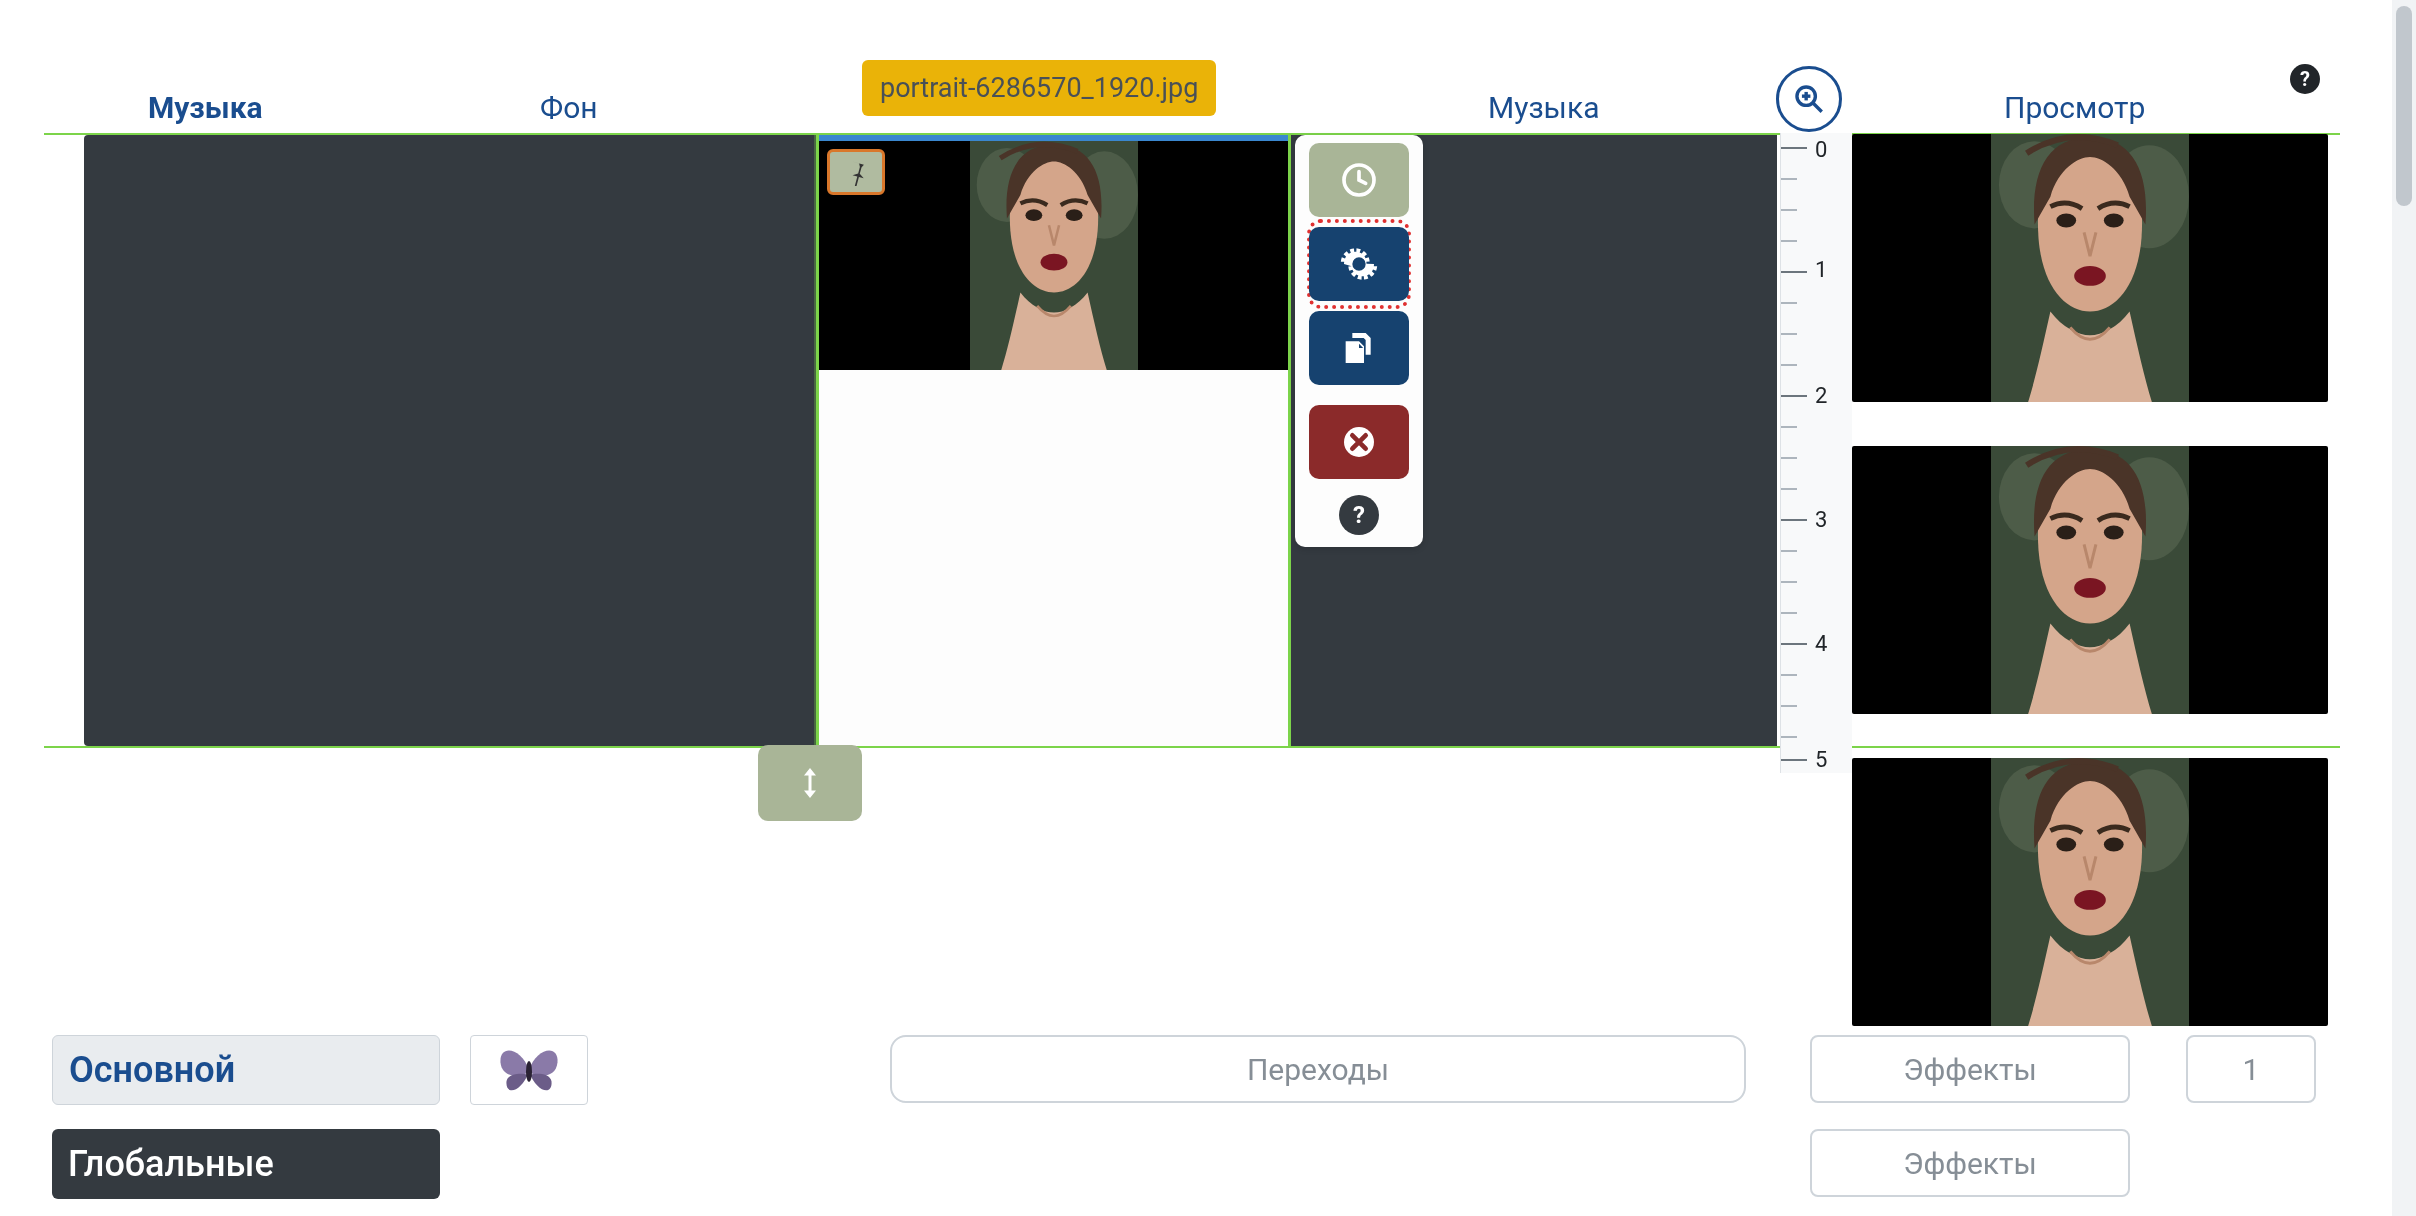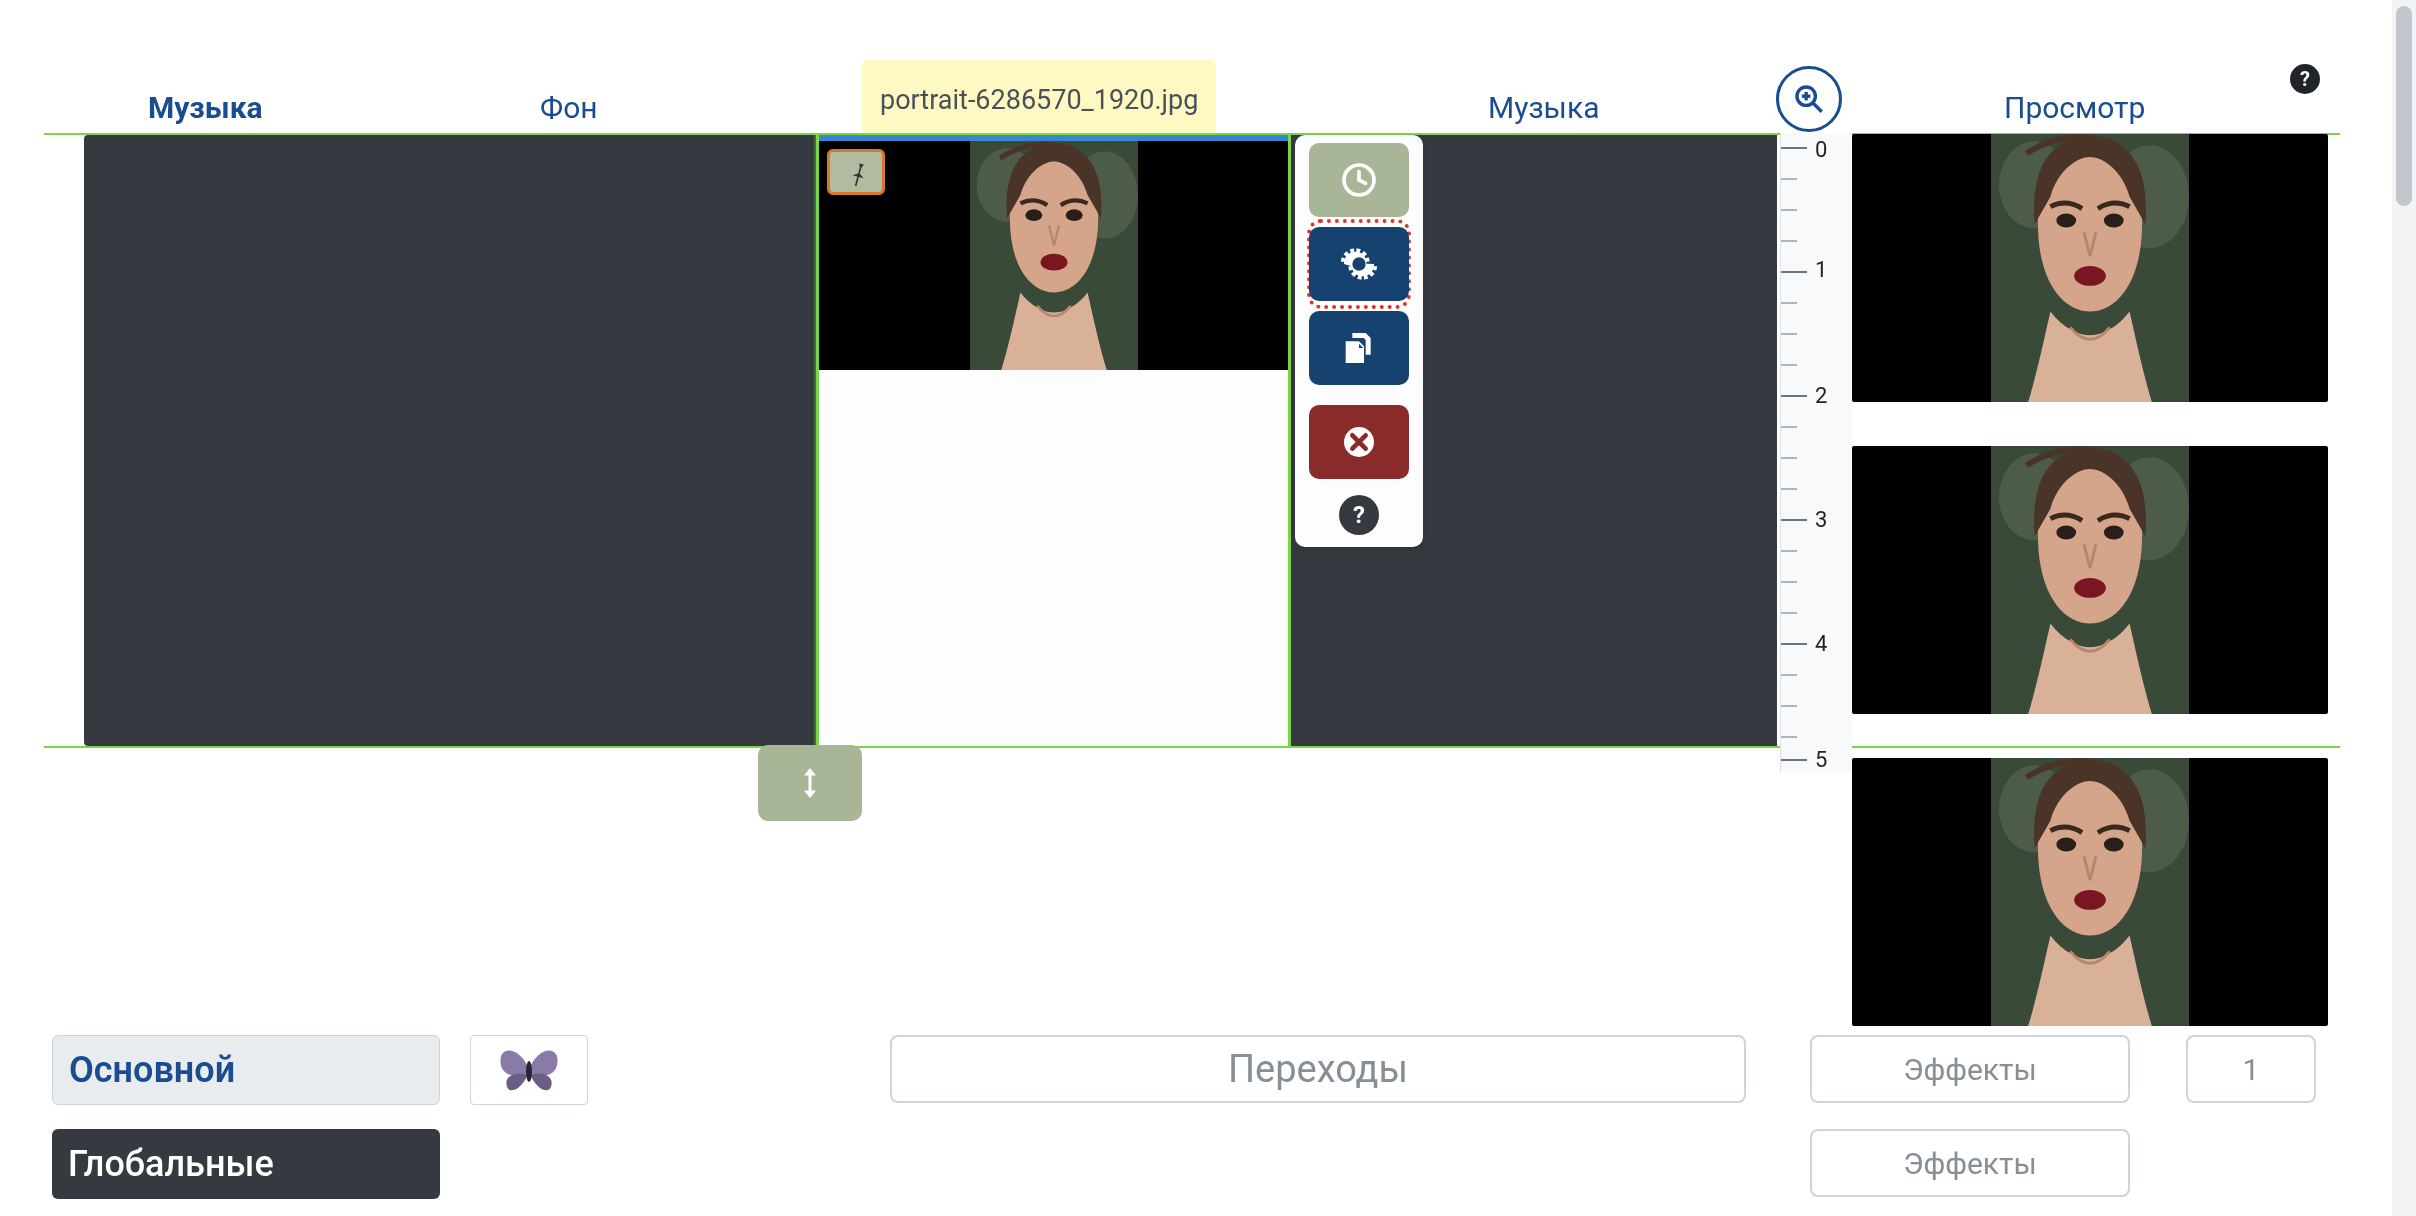--- a/index.html
+++ b/index.html
@@ -1,21 +1,21 @@
 <!DOCTYPE html>
 <html><head>
 <meta charset="utf-8">
 <style>
   * { box-sizing: border-box; margin: 0; padding: 0; }
   html, body { width: 2416px; height: 1216px; font-family: -apple-system, BlinkMacSystemFont, "Segoe UI", Roboto, Arial, sans-serif; background: #fff; overflow: hidden; }
   .viewport { position: relative; width: 2416px; height: 1216px; }
 
   
   .header-label { position: absolute; font-size: 30px; color: #1a4d8f; font-weight: 400; }
-  .filename-box { position: absolute; background: #fef9c3; border-radius: 6px; padding: 24px 18px; font-size: 27px; color: #495057; }
+  .filename-box { position: absolute; background: #eab308; border-radius: 6px; padding: 12px 18px; font-size: 27px; color: #495057; }
 
   .help-circle { position: absolute; width: 30px; height: 30px; border-radius: 50%; background: #212529; color: #fff; display: flex; align-items: center; justify-content: center; font-size: 20px; font-weight: bold; cursor: pointer; }
 
   .zoom-circle { position: absolute; width: 66px; height: 66px; border: 3px solid #1a4d8f; border-radius: 50%; display: flex; align-items: center; justify-content: center; color: #1a4d8f; cursor: pointer; background:#fff; }
   .zoom-circle svg { width: 34px; height: 34px; }
 
   
   .timeline-wrap { position: absolute; left: 44px; top: 133px; width: 2296px; height: 615px; border-top: 2px solid #7cd44a; border-bottom: 2px solid #7cd44a; }
   .timeline-inner { position: relative; width: 100%; height: 100%; }
   .slide { position: absolute; top: 0; height: 611px; background: #343a40; }
@@ -60,21 +60,21 @@
   
   .drag-handle{ position:absolute; left:758px; top:745px; width:104px; height:76px; border-radius:10px; background:#a9b597; display:flex; align-items:center; justify-content:center; cursor:ns-resize;}
   .drag-handle svg{width:36px;height:36px;fill:#fff;}
 
   
   .bottom { position:absolute; left:52px; top:1035px; width:2296px; }
   .tab-main { position:absolute; left:0; top:0; width:388px; height:70px; background:#e9ecef; border-radius:6px; display:flex; align-items:center; padding-left:16px; font-size:36px; font-weight:600; color:#1a4d8f; border:1px solid #ced4da;}
   .tab-global{ position:absolute; left:0; top:94px; width:388px; height:70px; background:#343a40; border-radius:6px; display:flex; align-items:center; padding-left:16px; font-size:36px; font-weight:500; color:#fff;}
   .butterfly-box{ position:absolute; left:418px; top:0; width:118px; height:70px; border:1px solid #ced4da; border-radius:4px; display:flex; align-items:center; justify-content:center; background:#fff;}
   .butterfly-box svg{width:76px;height:60px;}
-  .transitions-btn{position:absolute; left:838px; top:0; width:856px; height:68px; border:2px solid #ced4da; border-radius:8px; display:flex; align-items:center; justify-content:center; font-size:38px; color:#868e96;}
+  .transitions-btn{position:absolute; left:838px; top:0; width:856px; height:68px; border:2px solid #ced4da; border-radius:16px; display:flex; align-items:center; justify-content:center; font-size:30px; color:#868e96;}
   .effects-1{position:absolute; left:1758px; top:0; width:320px; height:68px; border:2px solid #ced4da; border-radius:8px; display:flex; align-items:center; justify-content:center; font-size:30px; color:#868e96;}
   .page-box{position:absolute; left:2134px; top:0; width:130px; height:68px; border:2px solid #ced4da; border-radius:8px; display:flex; align-items:center; justify-content:center; font-size:30px; color:#868e96;}
   .effects-2{position:absolute; left:1758px; top:94px; width:320px; height:68px; border:2px solid #ced4da; border-radius:8px; display:flex; align-items:center; justify-content:center; font-size:30px; color:#868e96;}
 
   
   .sbar{position:absolute; right:0; top:0; width:24px; height:100%; background:#f1f3f5;}
   .sbar .thumb{position:absolute; left:4px; top:6px; width:16px; height:200px; background:#c1c7cd; border-radius:8px;}
 
   
   .portrait-svg{width:100%;height:100%;}

